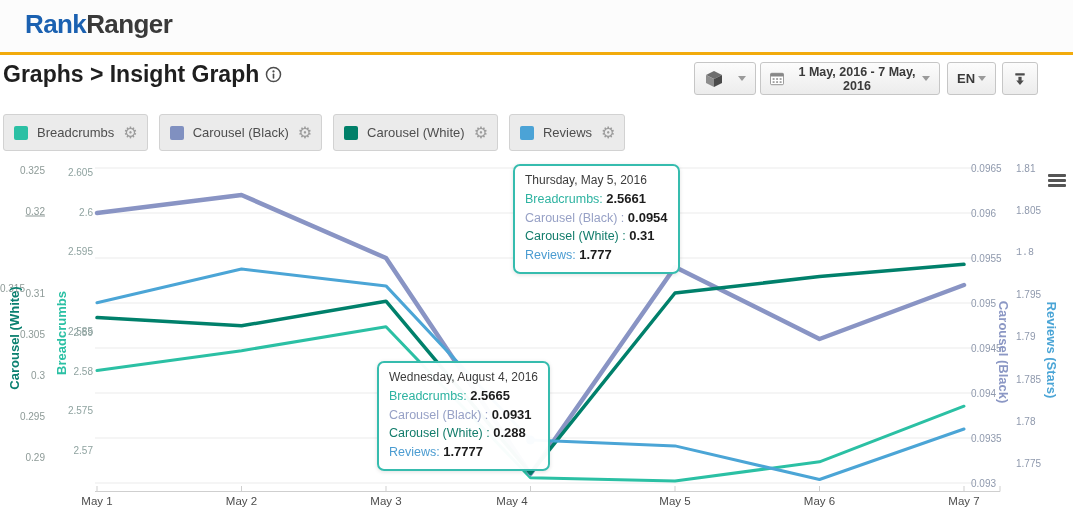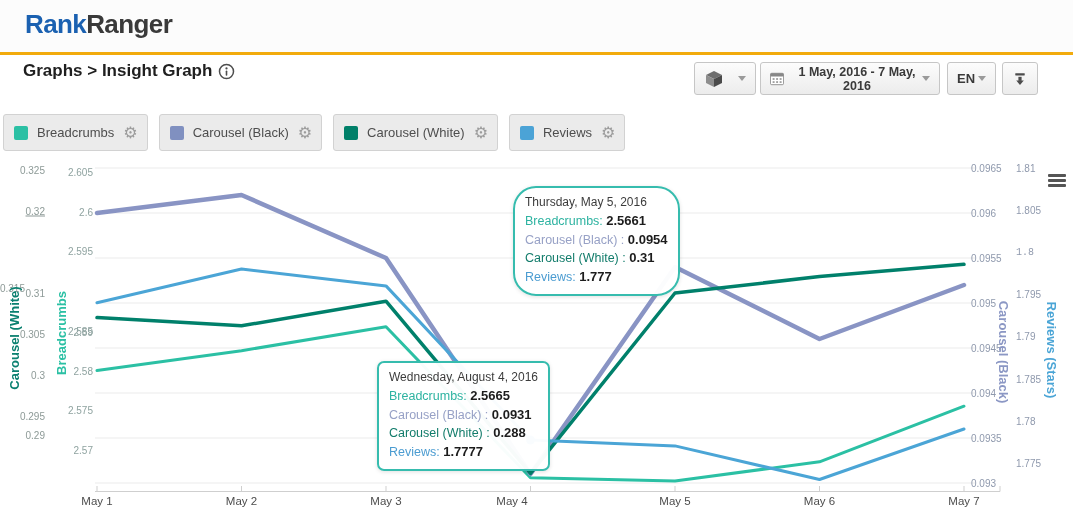--- a/index.html
+++ b/index.html
@@ -4,21 +4,21 @@
 <style>
   html,body{margin:0;padding:0;background:#fff;}
   .page{position:relative;width:1073px;height:513px;overflow:hidden;background:#fff;
         font-family:"Liberation Sans","DejaVu Sans",sans-serif;}
   .header-band{position:absolute;left:0;top:0;width:100%;height:52px;background:#fcfcfc;}
   .logo{position:absolute;left:25px;top:9px;font-size:26px;font-weight:bold;letter-spacing:-0.6px;cursor:pointer;}
   .logo .rank{color:#1b61b1;}
   .logo .ranger{color:#3a3a3a;}
   .brand-line{position:absolute;left:0;top:52px;width:100%;height:3px;background:#f2ab0d;}
   .page-title{position:absolute;left:3px;top:61px;display:flex;align-items:center;gap:6px;
-              font-size:17px;font-weight:bold;color:#1f1f1f;margin-left:20px;}
+              font-size:23px;font-weight:bold;color:#1f1f1f;}
   .btn{position:absolute;top:62px;height:33px;box-sizing:border-box;display:flex;align-items:center;
        background:linear-gradient(#fcfcfc,#ececec);border:1px solid #c6c6c6;border-radius:3px;
        padding:0 9px;cursor:pointer;font-family:inherit;font-size:13px;color:#3a3a3a;}
   #btn-package{left:694px;width:62px;justify-content:space-between;}
   #btn-date{left:760px;width:180px;}
   #btn-date .date-text{margin-left:8px;font-weight:bold;font-size:12.5px;color:#3a3a3a;}
   #btn-date .caret{margin-left:auto;}
   #btn-lang{left:947px;width:49px;justify-content:space-between;font-weight:bold;}
   #btn-download{left:1002px;width:36px;justify-content:center;}
   .caret{width:0;height:0;border-left:4px solid transparent;border-right:4px solid transparent;
@@ -149,21 +149,21 @@
     </svg>
 
   <div id="ylabels">
       <span class="ylab" style="top: 170px; right: 1028px; color: rgb(141, 154, 151);">0.325</span>
       <span class="ylab" style="top: 211px; right: 1028px; color: rgb(141, 154, 151); text-decoration: underline;">0.32</span>
       <span class="ylab" style="top: 252px; right: 1048px; color: rgb(141, 154, 151); margin-top: 36px;">0.315</span>
       <span class="ylab" style="top: 293px; right: 1028px; color: rgb(141, 154, 151);">0.31</span>
       <span class="ylab" style="top: 334px; right: 1028px; color: rgb(141, 154, 151);">0.305</span>
       <span class="ylab" style="top: 375px; right: 1028px; color: rgb(141, 154, 151);">0.3</span>
       <span class="ylab" style="top: 416px; right: 1028px; color: rgb(141, 154, 151);">0.295</span>
-      <span class="ylab" style="top: 435px; right: 1028px; color: rgb(141, 154, 151);">0.29</span>
+      <span class="ylab" style="top: 457px; right: 1028px; color: rgb(141, 154, 151);">0.29</span>
       <div class="ax-title" style="left: 14px; top: 338px; color: rgb(11, 128, 112); transform: translate(-50%, -50%) rotate(-90deg);">Carousel (White)</div>
       <span class="ylab" style="top: 172px; right: 980px; color: rgb(143, 163, 160);">2.605</span>
       <span class="ylab" style="top: 211.7px; right: 980px; color: rgb(143, 163, 160);">2.6</span>
       <span class="ylab" style="top: 251.4px; right: 980px; color: rgb(143, 163, 160);">2.595</span>
       <span class="ylab" style="top: 291.1px; right: 980px; color: rgb(143, 163, 160); margin-top: 41px;">2.59</span>
       <span class="ylab" style="top: 330.8px; right: 980px; color: rgb(143, 163, 160);">2.585</span>
       <span class="ylab" style="top: 370.5px; right: 980px; color: rgb(143, 163, 160);">2.58</span>
       <span class="ylab" style="top: 410.2px; right: 980px; color: rgb(143, 163, 160);">2.575</span>
       <span class="ylab" style="top: 449.9px; right: 980px; color: rgb(143, 163, 160);">2.57</span>
       <div class="ax-title" style="left: 61px; top: 333px; color: rgb(43, 192, 164); transform: translate(-50%, -50%) rotate(-90deg);">Breadcrumbs</div>
@@ -189,21 +189,21 @@
   <div id="xlabels">
       <span class="xlab" style="left: 97px;">May 1</span>
       <span class="xlab" style="left: 241.5px;">May 2</span>
       <span class="xlab" style="left: 386px;">May 3</span>
       <span class="xlab" style="left: 512px;">May 4</span>
       <span class="xlab" style="left: 675px;">May 5</span>
       <span class="xlab" style="left: 819.5px;">May 6</span>
       <span class="xlab" style="left: 964px;">May 7</span>
     </div>
   <div id="tooltips">
-      <div class="tooltip" style="left: 513px; top: 186px; border-radius: 23px;">
+      <div class="tooltip" style="left: 513px; top: 164px;">
         <div class="tt-title">Thursday, May 5, 2016</div>
         <div class="tt-row"><span style="color: rgb(46, 179, 161);">Breadcrumbs: </span><b>2.5661</b></div>
         <div class="tt-row"><span style="color: rgb(151, 161, 198);">Carousel (Black) : </span><b>0.0954</b></div>
         <div class="tt-row"><span style="color: rgb(18, 124, 107);">Carousel (White) : </span><b>0.31</b></div>
         <div class="tt-row"><span style="color: rgb(75, 156, 209);">Reviews: </span><b>1.777</b></div>
       </div>
       <div class="tooltip" style="left: 377px; top: 361px;">
         <div class="tt-title">Wednesday, August 4, 2016</div>
         <div class="tt-row"><span style="color: rgb(46, 179, 161);">Breadcrumbs: </span><b>2.5665</b></div>
         <div class="tt-row"><span style="color: rgb(151, 161, 198);">Carousel (Black) : </span><b>0.0931</b></div>

